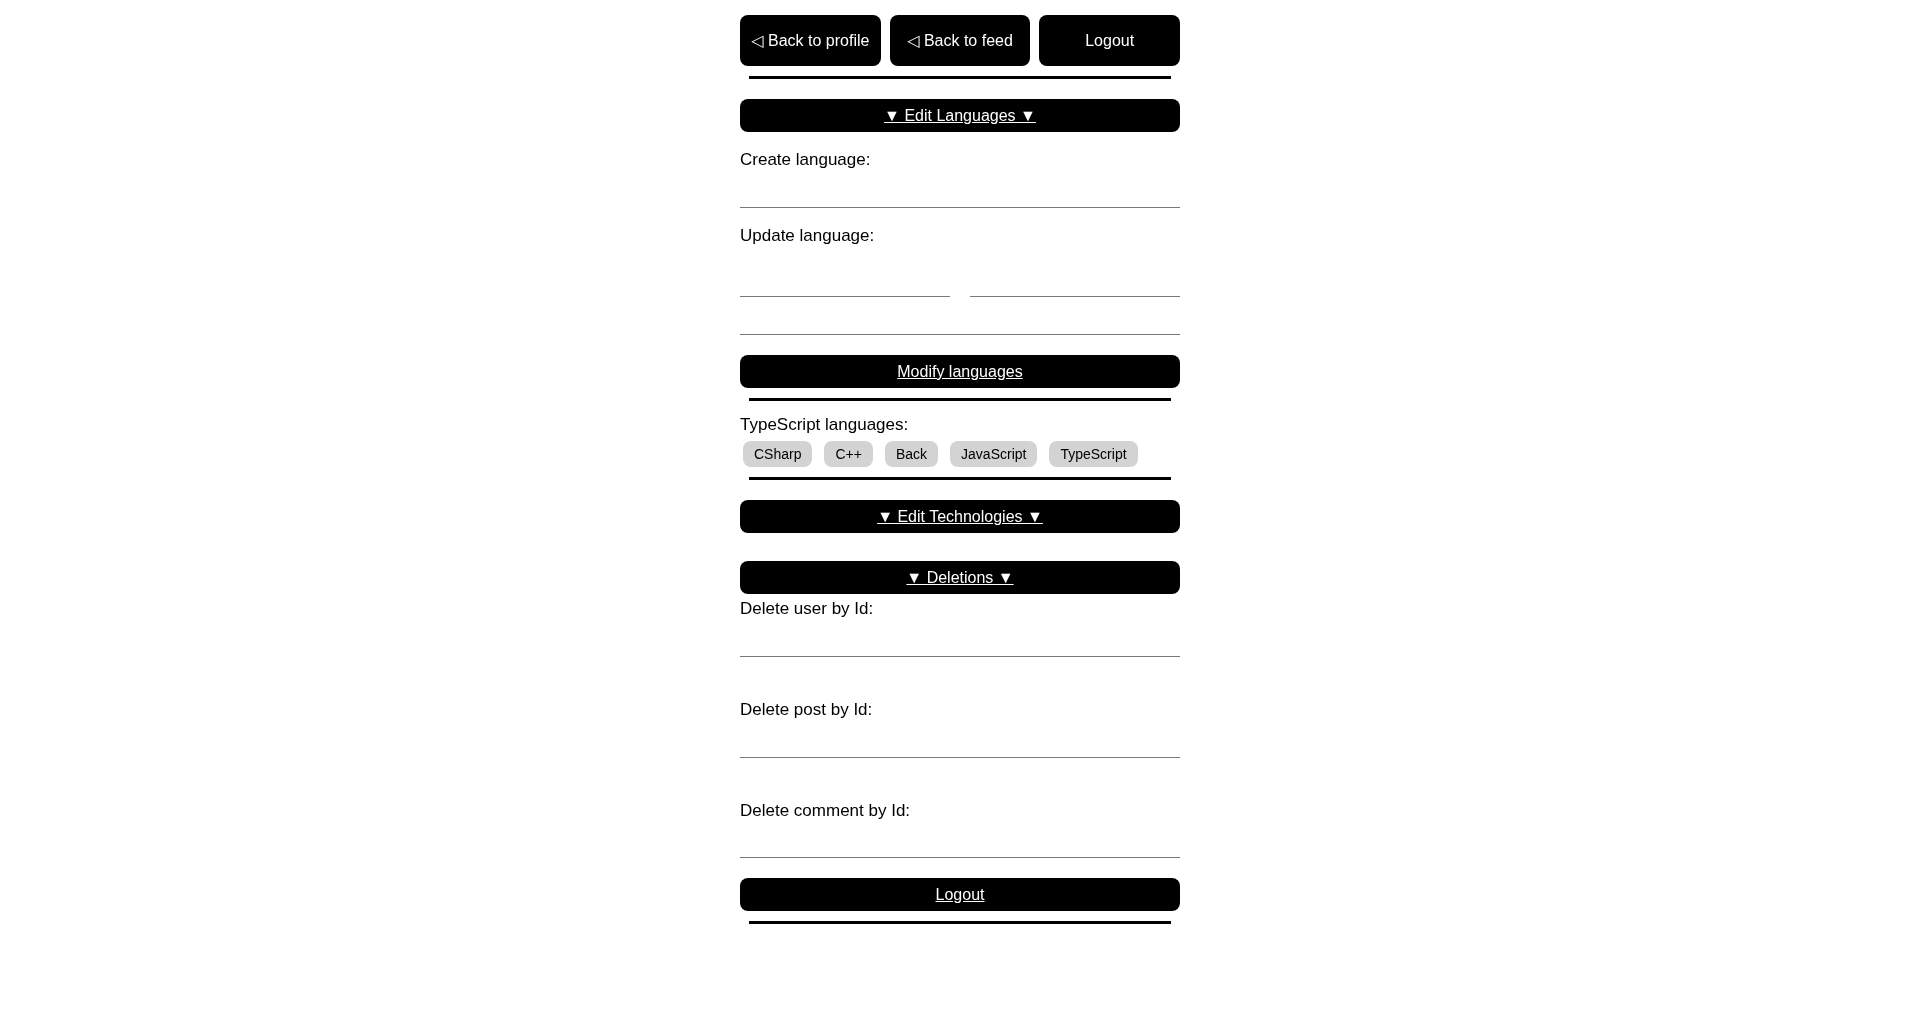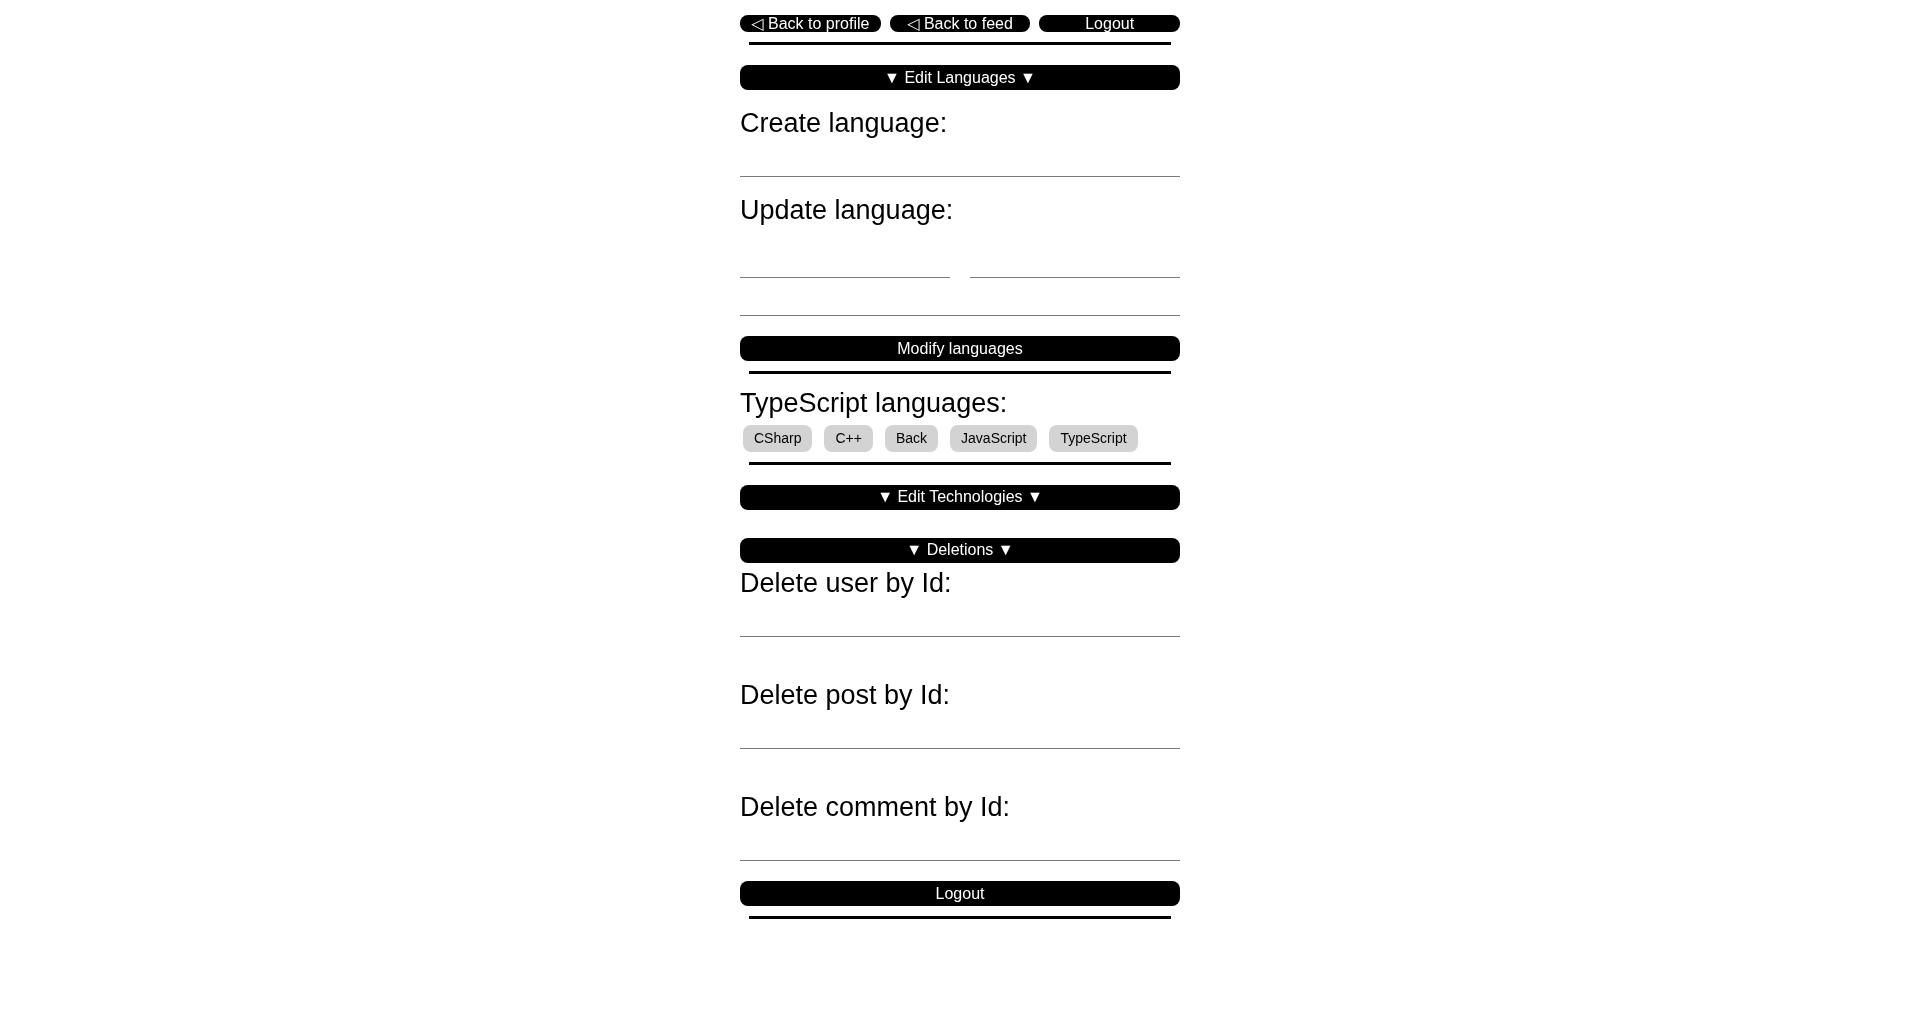--- a/index.html
+++ b/index.html
@@ -31,40 +31,41 @@
     line-height: 1;
     cursor: pointer;
     padding: 0;
   }
   .topbar {
     display: flex;
     gap: 9px;
   }
   .topbar .btn {
     flex: 1 1 0;
-    height: 17px;
+    height: 51px;
   }
   .block-btn {
     display: block;
     width: 100%;
-    height: 25px;
+    height: 33px;
     margin-top: 20px;
+    text-decoration: underline;
   }
   .block-btn.tight { margin-top: 28px; }
   
   hr.thick {
     border: none;
     border-top: 3px solid #000000;
     width: 422px;
     margin: 10px auto 0 auto;
   }
   
   .field-label {
     display: block;
-    font-size: 27px;
+    font-size: 17px;
     margin-top: 18px;
     line-height: 1.15;
   }
   .field-label.wide-gap { margin-top: 43px; }
   input.line {
     display: block;
     width: 100%;
     height: 38px;
     border: none;
     border-bottom: 1px solid #7a7a7a;

